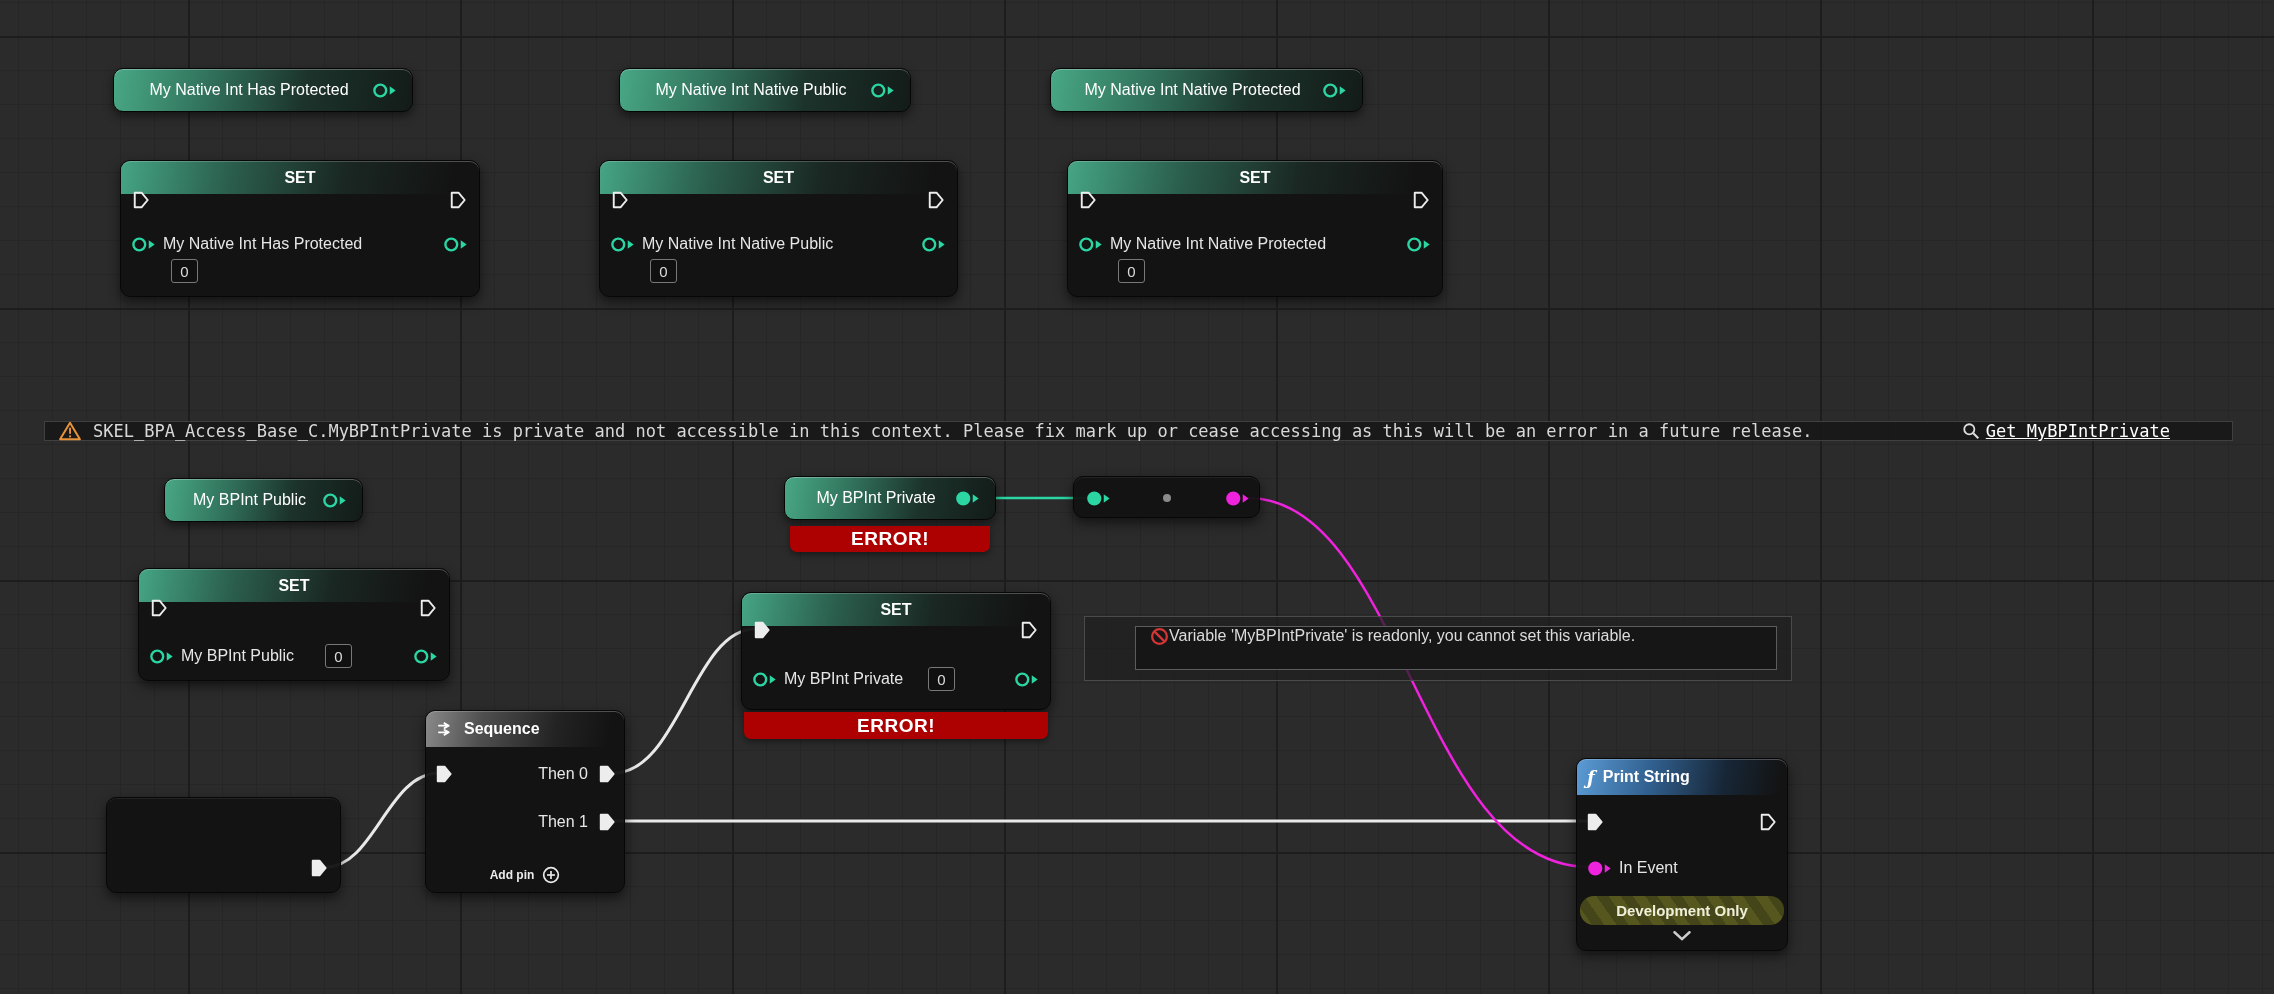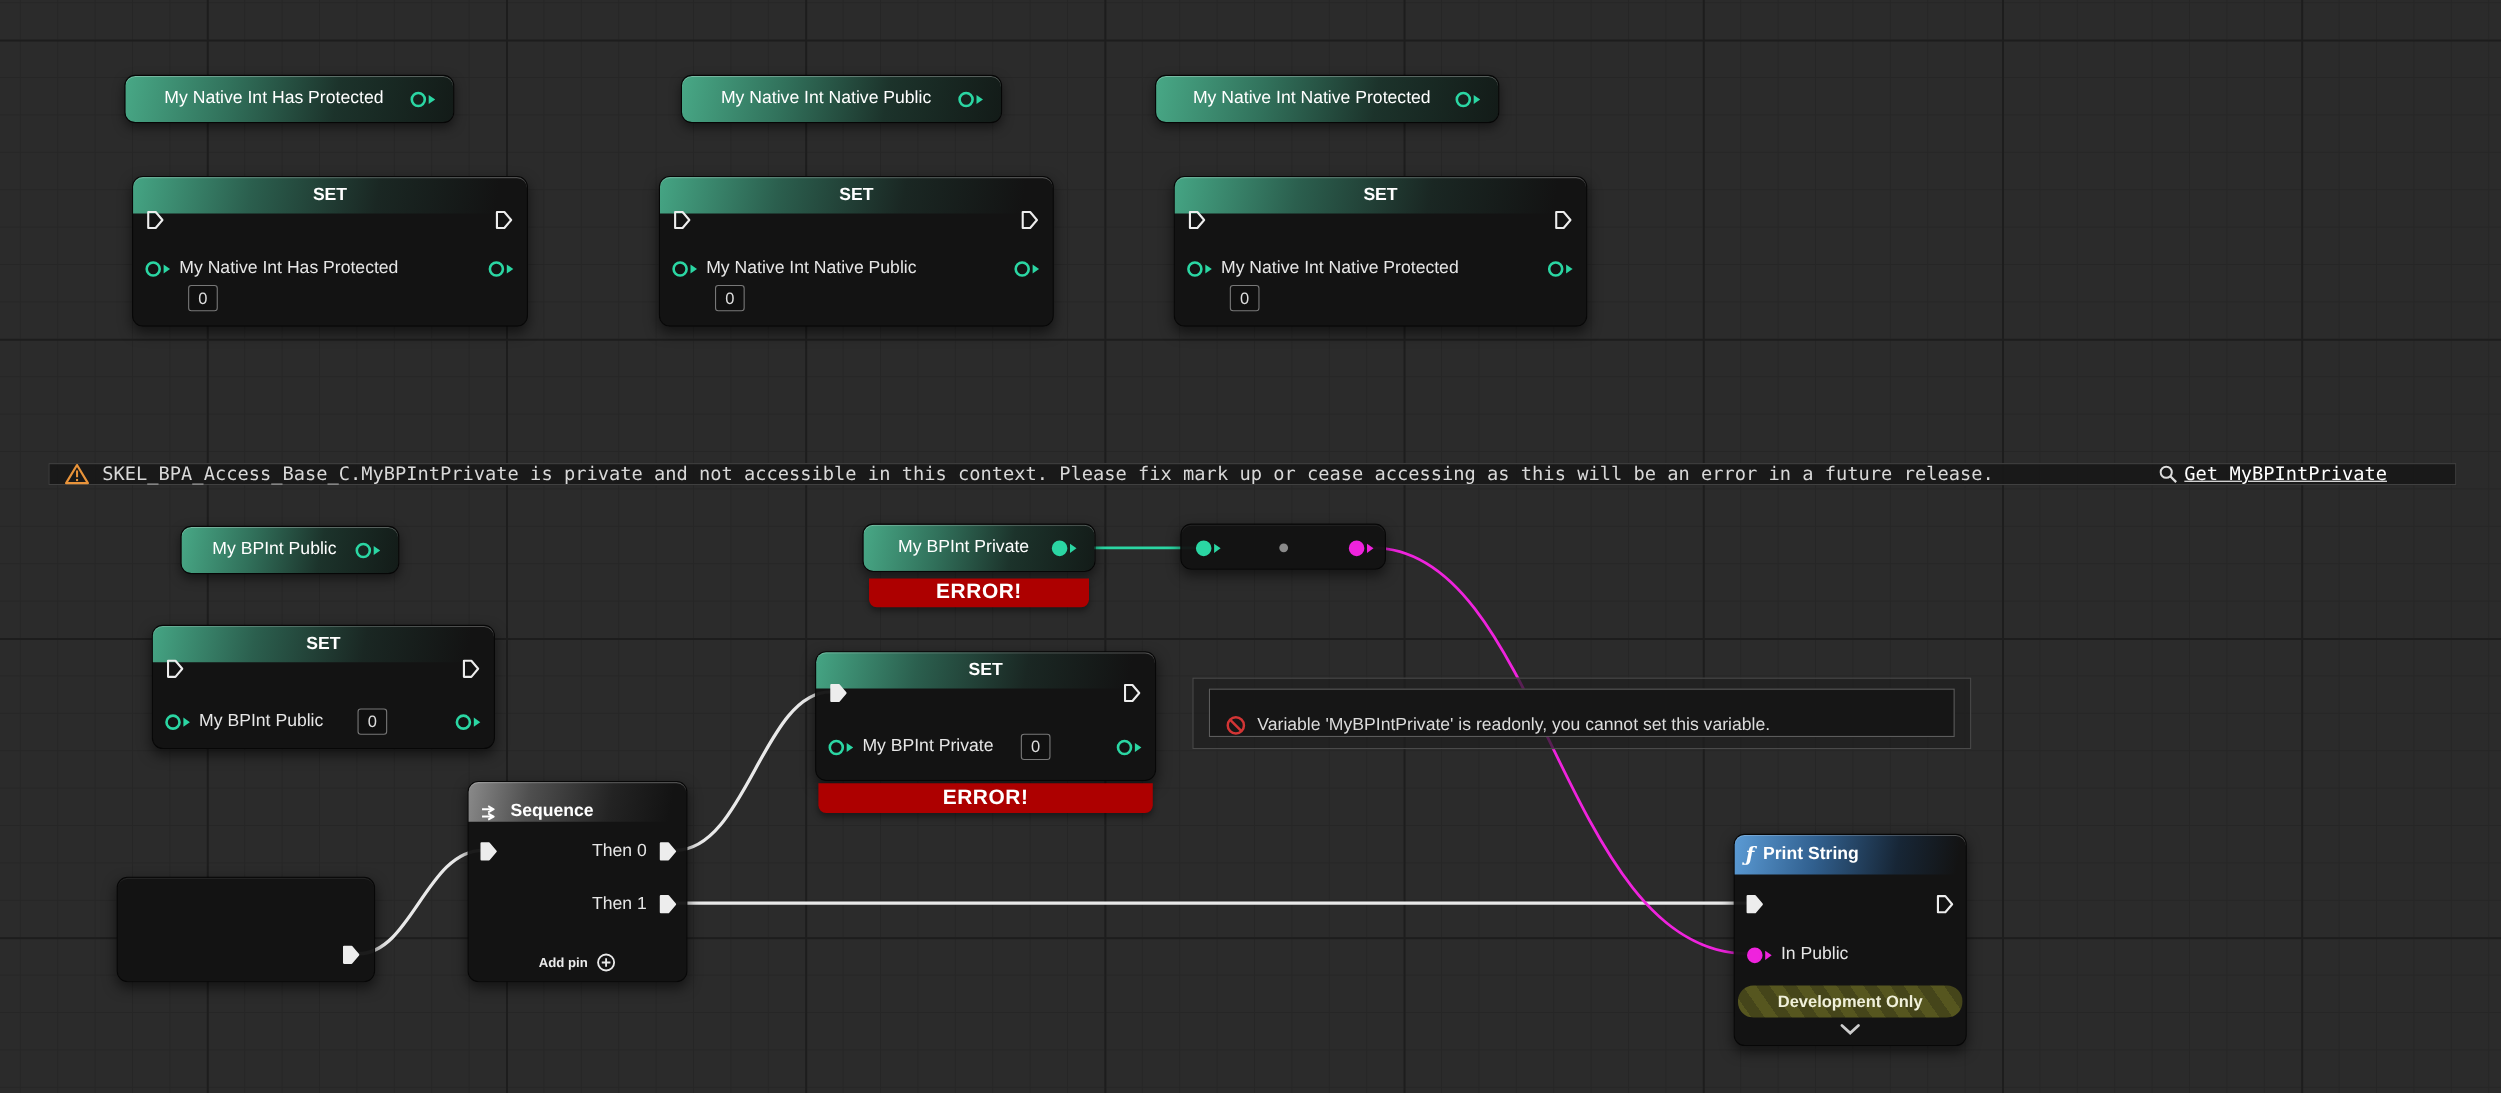--- a/index.html
+++ b/index.html
@@ -33,21 +33,21 @@
     position:relative; height:33px; border-radius:9px 9px 0 0;
     display:flex; align-items:center; gap:8px; padding:0 10px;
     color:#fff; font-weight:700; font-size:16px;
     box-shadow: inset 0 1px 0 rgba(255,255,255,.2);
     white-space:nowrap;
   }
   .nhead.center{ justify-content:center; }
   .nhead.green{ background:linear-gradient(100deg,#45a584 0%,#2b5f4e 30%,#1a2723 62%,rgba(19,19,19,0) 92%); }
   .nhead.red  { background:linear-gradient(100deg,#9b2020 0%,#5a1313 40%,#230c0c 75%,rgba(19,19,19,0) 96%); }
   .nhead.blue { background:linear-gradient(100deg,#5b9bd5 0%,#31608f 35%,#172636 70%,rgba(19,19,19,0) 96%); }
-  .nhead.gray { background:linear-gradient(100deg,#8a8a8a 0%,#4f4f4f 28%,#232323 65%,rgba(19,19,19,0) 92%);align-items:flex-end; }
+  .nhead.gray { background:linear-gradient(100deg,#8a8a8a 0%,#4f4f4f 28%,#232323 65%,rgba(19,19,19,0) 92%); }
 
   
   .getter{
     display:flex; align-items:center;
     background:linear-gradient(100deg,#48a886 0%,#31715b 32%,#1c332b 64%,#131b18 100%);
     border-radius:10px; border:1px solid #060606;
     box-shadow: inset 0 1px 0 rgba(255,255,255,.28), 0 4px 10px rgba(0,0,0,.5);
     color:#fff;
   }
   .getter-label{ flex:1; text-align:center; padding:0 42px 0 14px; white-space:nowrap; }
@@ -89,22 +89,22 @@
   .warn-link-wrap{ margin-left:auto; display:flex; align-items:center; gap:6px; padding-right:48px; }
   .warn-link{ text-decoration:underline; color:#fff; cursor:pointer; }
 
   
   .tooltip-outer{
     position:absolute; z-index:5;
     background:rgba(30,30,30,.72); border:1px solid #4a4a4a; padding:9px 14px;
   }
   .tooltip-inner{
     height:44px; background:#161616; border:1px solid #5c5c5c;
-    display:flex; align-items:flex-end; gap:10px; padding:0 14px;
-    color:#dcdcdc; font-size:16px; white-space:nowrap;
+    display:flex; align-items:flex-start; padding:0 14px;
+    color:#dcdcdc; font-size:16px; white-space:nowrap;margin-left:36px;
   }
 
   
   .addpin-row{
     position:absolute; left:0; right:0;
     display:flex; align-items:center; justify-content:center; gap:8px;
     color:#ebebeb; font-size:12px; font-weight:700; cursor:pointer;
   }
 
   
@@ -370,21 +370,21 @@
     <svg class="pin pexec connected" style="left:10px;top:54px" width="17" height="18" viewBox="0 0 15 16">
         <path class="xs" d="M1.5 1.5 H7.5 L13 8 L7.5 14.5 H1.5 Z"></path>
       </svg>
     <svg class="pin pexec" style="right:10px;top:54px" width="17" height="18" viewBox="0 0 15 16">
         <path class="xs" d="M1.5 1.5 H7.5 L13 8 L7.5 14.5 H1.5 Z"></path>
       </svg>
     <svg class="pin pdata str connected" style="left:10px;top:100px" width="26" height="19" viewBox="0 0 22 16">
         <circle class="dc" cx="7" cy="8" r="5"></circle>
         <path class="da" d="M15 4.5 L20 8 L15 11.5 Z"></path>
       </svg>
-    <span class="plabel" style="left:42px;top:99px">In Public</span>
+    <span class="plabel" style="left:42px;top:99px">In Event</span>
     <div class="dev-banner">
       <span>Development Only</span>
     </div>
     <svg style="position:absolute;left:50%;top:172px;transform:translateX(-50%)" width="20" height="10" viewBox="0 0 16 8">
       <path d="M2 1 L8 6.5 L14 1" fill="none" stroke="#cccccc" stroke-width="2" stroke-linecap="round"></path>
     </svg>
   </div>
 
 </div>
 

